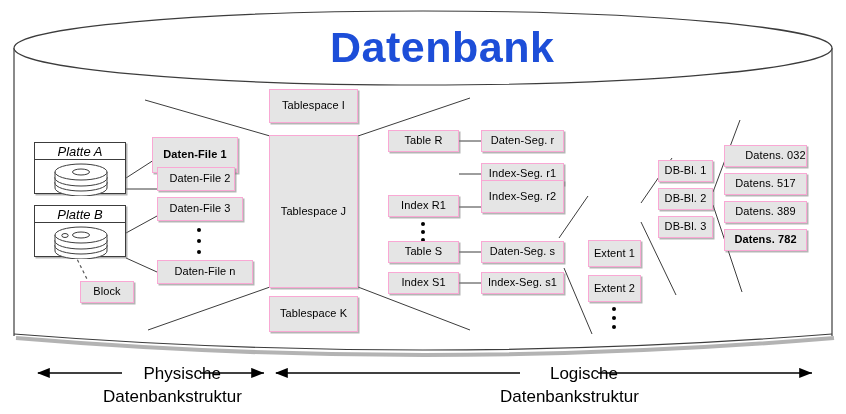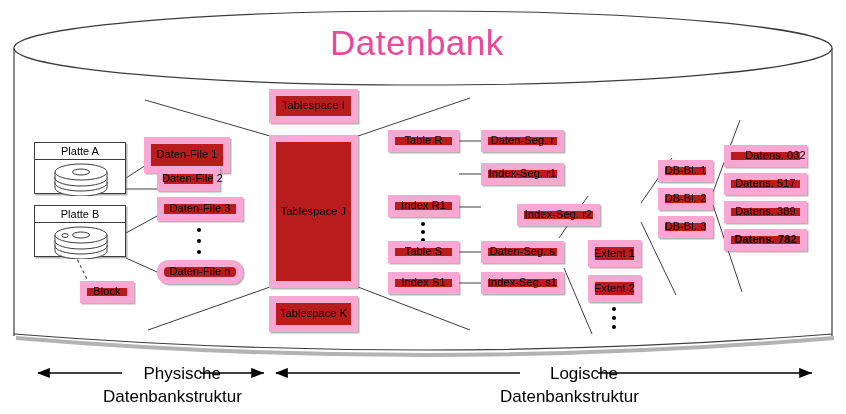--- a/index.html
+++ b/index.html
@@ -21,61 +21,62 @@
   #svg-layer {
     position: absolute;
     left: 0;
     top: 0;
     width: 846px;
     height: 414px;
   }
   .node {
     position: absolute;
     box-sizing: border-box;
-    background: #b91c1c;
-    border: 7px solid #f9a8d4;
+    background: #e5e5e5;
+    border: 1px solid #f9a8d4;
     box-shadow: 1.5px 1.5px 0 rgba(120,120,120,0.55);
     display: flex;
     align-items: center;
     justify-content: center;
     color: #000000;
     font-size: 11px;
     line-height: 1.05;
     text-align: center;
     white-space: nowrap;
     letter-spacing: 0.1px;
   }
   .node.two-line {
     flex-direction: column;
     line-height: 1.15;
   }
   .title {
     position: absolute;
-    color: #ec4899;
-    font-size: 35px;
-    font-weight: 400;
+    color: #1d4ed8;
+    font-size: 43px;
+    font-weight: 700;
     letter-spacing: 0.5px;
     white-space: nowrap;
   }
   .disk-node {
     position: absolute;
     box-sizing: border-box;
     background: #ffffff;
     border: 1px solid #3c3c3c;
     box-shadow: 1.5px 1.5px 0 rgba(120,120,120,0.55);
   }
   .disk-cap {
     height: 16px;
     border-bottom: 1px solid #3c3c3c;
     display: flex;
     align-items: center;
     justify-content: center;
-    font-size: 11px;
+    font-size: 13px;
     color: #000;
     white-space: nowrap;
+    font-style: italic;
   }
   .disk-body {
     position: relative;
     height: 100%;
   }
   .disk-svg {
     position: absolute;
     left: 0;
     top: 0;
   }
@@ -210,47 +211,47 @@
           <ellipse cx="46" cy="12" rx="26" ry="8"></ellipse>
           <ellipse cx="46" cy="12" rx="8.5" ry="3"></ellipse>
           <ellipse cx="30" cy="12.5" rx="3.2" ry="2" fill="#ffffff" stroke="#3c3c3c" stroke-width="1"></ellipse>
         </g>
       </svg>
     </div>
   </div>
 
   <div class="node" style="left:80px; top:281px; width:54px; height:22px;">Block</div>
 
-  <div class="node" style="left:144px; top:137px; width:86px; height:36px;">Daten-File 1</div>
-  <div class="node" style="left:157px; top:167px; width:63px; height:24px;padding-left:8px;">Daten-File 2</div>
+  <div class="node" style="left:152px; top:137px; width:86px; height:36px;font-weight:bold;">Daten-File 1</div>
+  <div class="node" style="left:157px; top:167px; width:78px; height:24px;padding-left:8px;">Daten-File 2</div>
   <div class="node" style="left:157px; top:197px; width:86px; height:24px;">Daten-File 3</div>
   <div class="dots" style="left:196px; top:228px; width:6px; height:26px;">
     <span></span>
       <span></span>
       <span></span>
   </div>
-  <div class="node" style="left:157px; top:260px; width:86px; height:24px;border-radius:11px;">Daten-File n</div>
+  <div class="node" style="left:157px; top:260px; width:96px; height:24px;">Daten-File n</div>
 
   <div class="node" style="left:269px; top:89px; width:89px; height:34px;">Tablespace I</div>
   <div class="node" style="left:269px; top:296px; width:89px; height:36px;">Tablespace K</div>
   <div class="node" style="left:269px; top:135px; width:89px; height:153px;">Tablespace J</div>
 
   <div class="node" style="left:388px; top:130px; width:71px; height:22px;">Table R</div>
   <div class="node" style="left:388px; top:163px; width:71px; height:22px;margin-top:32px;">Index R1</div>
   <div class="dots" style="left:420px; top:222px; width:6px; height:20px;">
     <span></span>
       <span></span>
       <span></span>
   </div>
   <div class="node" style="left:388px; top:241px; width:71px; height:22px;">Table S</div>
   <div class="node" style="left:388px; top:272px; width:71px; height:22px;">Index S1</div>
 
   <div class="node" style="left:481px; top:130px; width:83px; height:22px;">Daten-Seg. r</div>
   <div class="node" style="left:481px; top:163px; width:83px; height:22px;">Index-Seg. r1</div>
-  <div class="node" style="left:481px; top:204px; width:83px; height:22px;margin-left:36px;">Index-Seg. r2</div>
+  <div class="node" style="left:481px; top:180px; width:83px; height:33px;">Index-Seg. r2</div>
   <div class="node" style="left:481px; top:241px; width:83px; height:22px;">Daten-Seg. s</div>
   <div class="node" style="left:481px; top:272px; width:83px; height:22px;">Index-Seg. s1</div>
 
   <div class="node" style="left:588px; top:240px; width:53px; height:27px;">Extent 1</div>
   <div class="node" style="left:588px; top:275px; width:53px; height:27px;">Extent 2</div>
   <div class="dots" style="left:611px; top:307px; width:6px; height:22px;">
     <span></span>
       <span></span>
       <span></span>
   </div>

